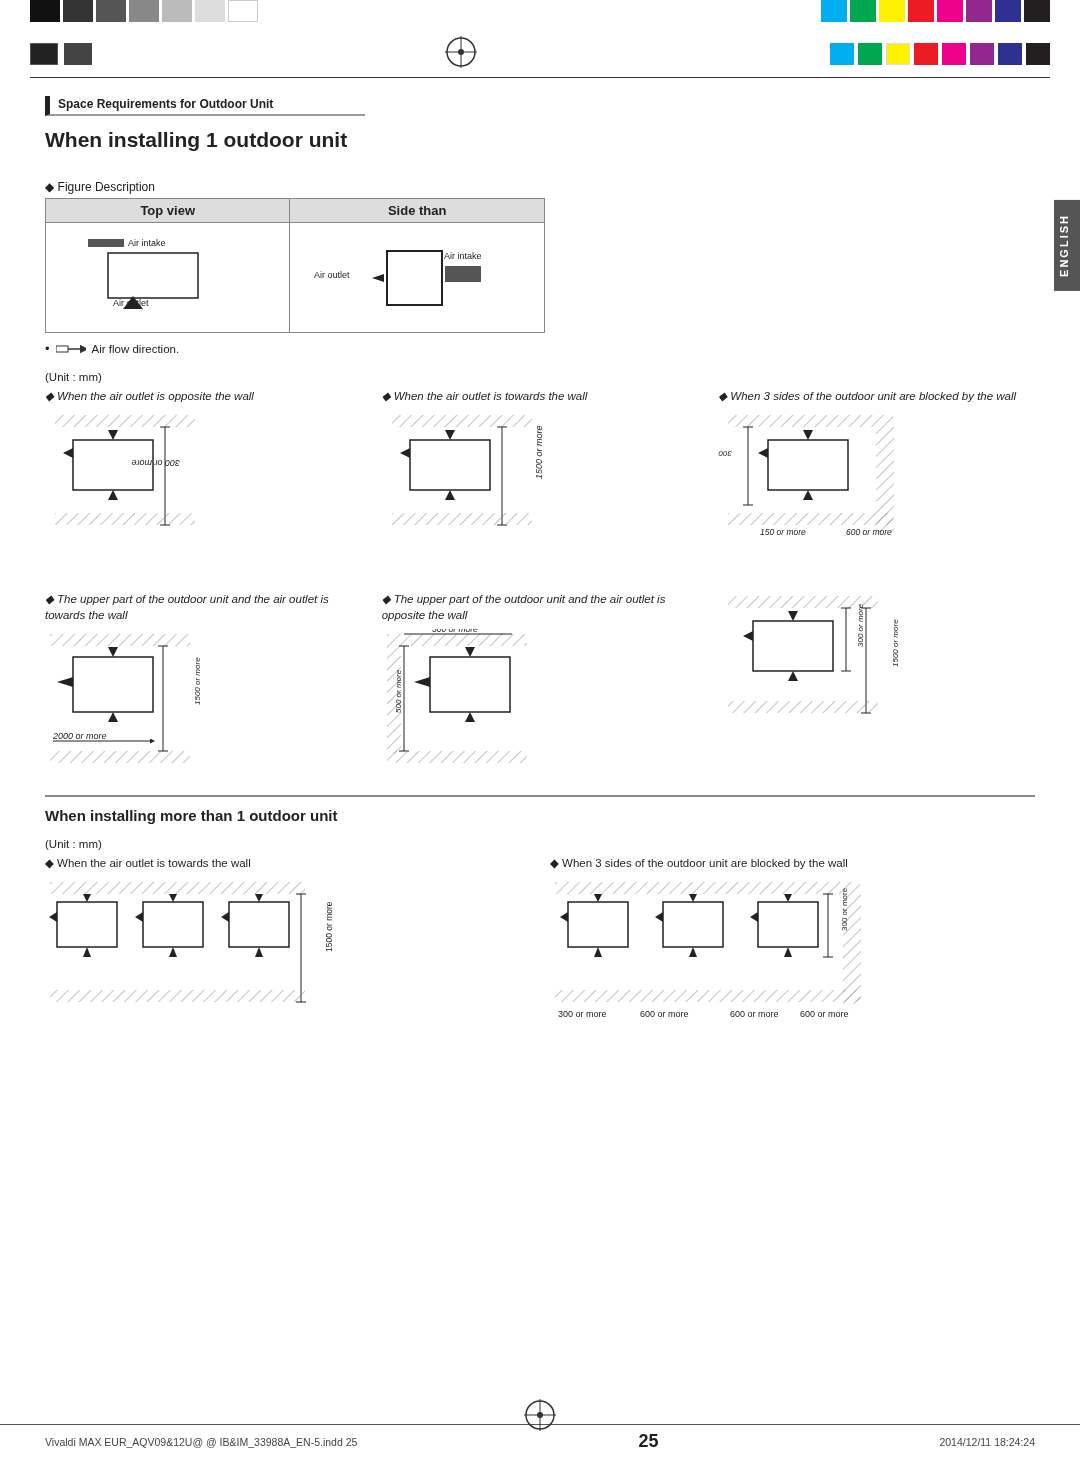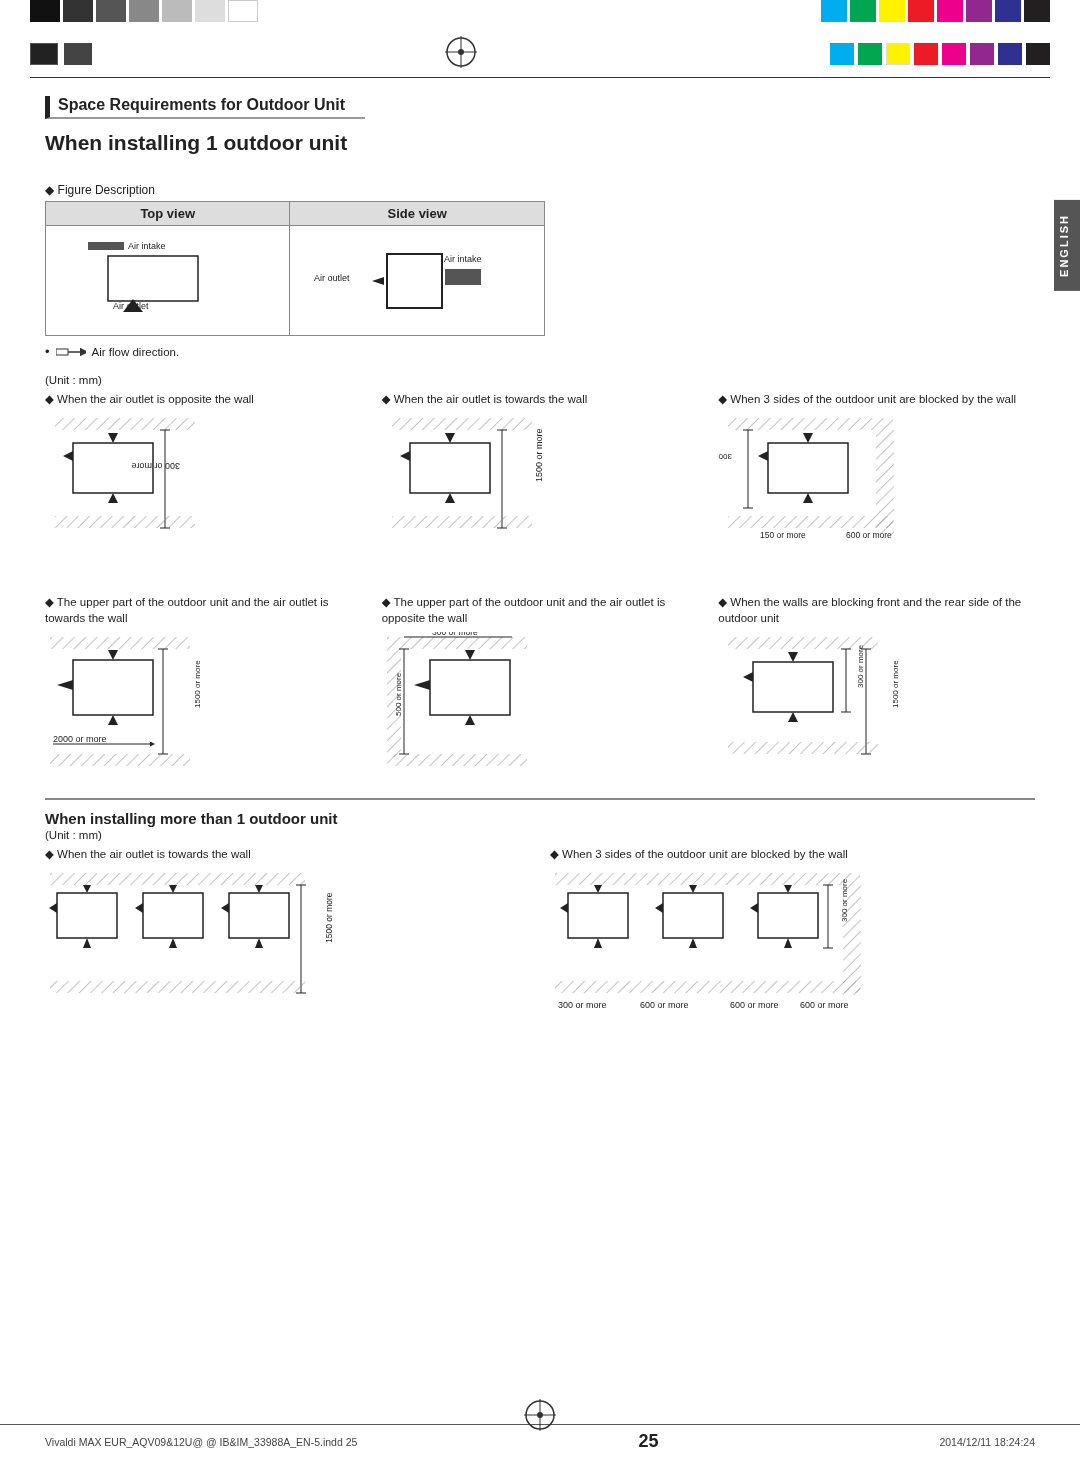--- a/index.html
+++ b/index.html
@@ -86,20 +86,21 @@
       font-size: 12px;
       margin-bottom: 4px;
     }
 
     
     .diagram-grid-3 {
       display: grid;
       grid-template-columns: 1fr 1fr 1fr;
       gap: 10px 20px;
       margin-bottom: 18px;
+      font-style: italic;
     }
     .diagram-cell { position: relative; }
     .diagram-label {
       font-size: 11.5px;
       margin-bottom: 6px;
       line-height: 1.4;
     }
 
     
     .english-tab {
@@ -197,35 +198,35 @@
 </div>
 
 <div class="header-rule"></div>
 
 <div class="english-tab">ENGLISH</div>
 
 <div class="main-content">
 
   <div style="margin-bottom:12px;">
     <div style="display:inline-block; border-left:5px solid #222; padding-left:8px; border-bottom:2px solid #999; padding-bottom:3px; min-width:320px;">
-      <span style="font-size:16px;font-weight:bold;">Space Requirements for Outdoor Unit</span>
+      <span style="font-size:12px;font-weight:bold;">Space Requirements for Outdoor Unit</span>
     </div>
   </div>
 
   <div style="font-size:21px;font-weight:bold;margin-bottom:10px;">When installing 1 outdoor unit</div>
 
   <div class="bullet-label">
     <span style="font-size:12px;">◆ Figure Description</span>
   </div>
 
   <table class="fig-table" style="margin-bottom:8px;">
     <tbody>
         <tr>
       <th>Top view</th>
-      <th>Side view</th>
+      <th>Side than</th>
     </tr>
     <tr>
       <td>
         
         <svg width="200" height="90" viewBox="0 0 200 90">
 
           <rect x="20" y="8" width="36" height="8" fill="#555"></rect>
           <text x="60" y="15" font-size="9" fill="#222">Air intake</text>
 
           <rect x="40" y="22" width="90" height="45" fill="none" stroke="#222" stroke-width="1.5"></rect>
@@ -409,21 +410,20 @@
         <text x="0" y="75" font-size="8" fill="#222" transform="rotate(-90, 14, 70)">500 or more</text>
 
         <text x="50" y="3" font-size="8.5" fill="#222">300 or more</text>
         <line x1="22" y1="5" x2="130" y2="5" stroke="#222" stroke-width="1"></line>
 
         <rect x="5" y="122" width="140" height="12" fill="url(#hatch5)"></rect>
       </svg>
     </div>
 
     <div class="diagram-cell">
-      <div class="diagram-label">◆ When the walls are blocking front and the rear side of the outdoor unit</div>
       <svg width="200" height="145" viewBox="0 0 200 145">
         <pattern id="hatch6" patternUnits="userSpaceOnUse" width="8" height="8" patternTransform="rotate(45)">
           <line x1="0" y1="0" x2="0" y2="8" stroke="#888" stroke-width="1"></line>
         </pattern>
 
         <rect x="10" y="5" width="150" height="12" fill="url(#hatch6)"></rect>
 
         <rect x="35" y="30" width="80" height="50" fill="none" stroke="#222" stroke-width="1.5"></rect>
 
         <polygon points="35,40 25,45 35,50" fill="#222"></polygon>
@@ -440,21 +440,21 @@
         <line x1="143" y1="122" x2="153" y2="122" stroke="#222" stroke-width="1"></line>
         <text x="154" y="90" font-size="8" fill="#222" transform="rotate(-90, 160, 70)">1500 or more</text>
 
         <rect x="10" y="110" width="150" height="12" fill="url(#hatch6)"></rect>
       </svg>
     </div>
   </div>
 
   <div class="section-divider"></div>
 
-  <div style="font-size:15px;font-weight:bold;margin-bottom:1px;">When installing more than 1 outdoor unit</div>
+  <div style="font-size:15px;font-weight:bold;margin-bottom:13px;">When installing more than 1 outdoor unit</div>
 
   <div class="unit-label" style="padding-right:60px;margin-bottom:4px;">
     <span style="font-size:11.5px;">(Unit : mm)</span>
   </div>
 
   <div style="display:grid;grid-template-columns:1fr 1fr;gap:20px;">
 
     <div class="diagram-cell">
       <div class="diagram-label">◆ When the air outlet is towards the wall</div>
       <svg width="310" height="160" viewBox="0 0 310 160">

